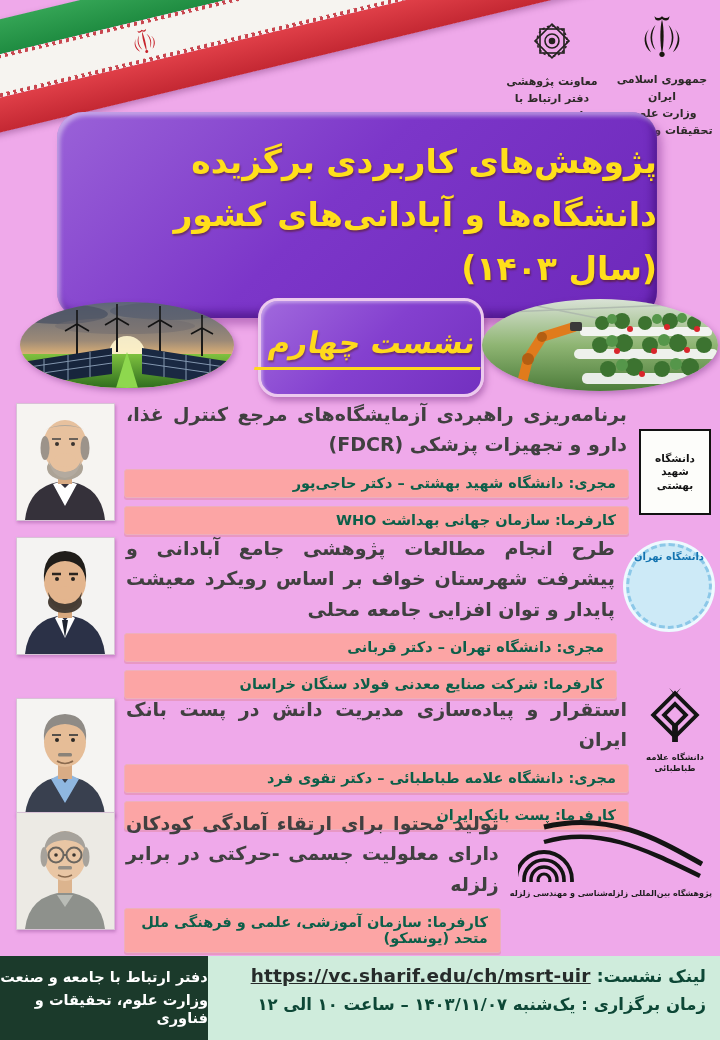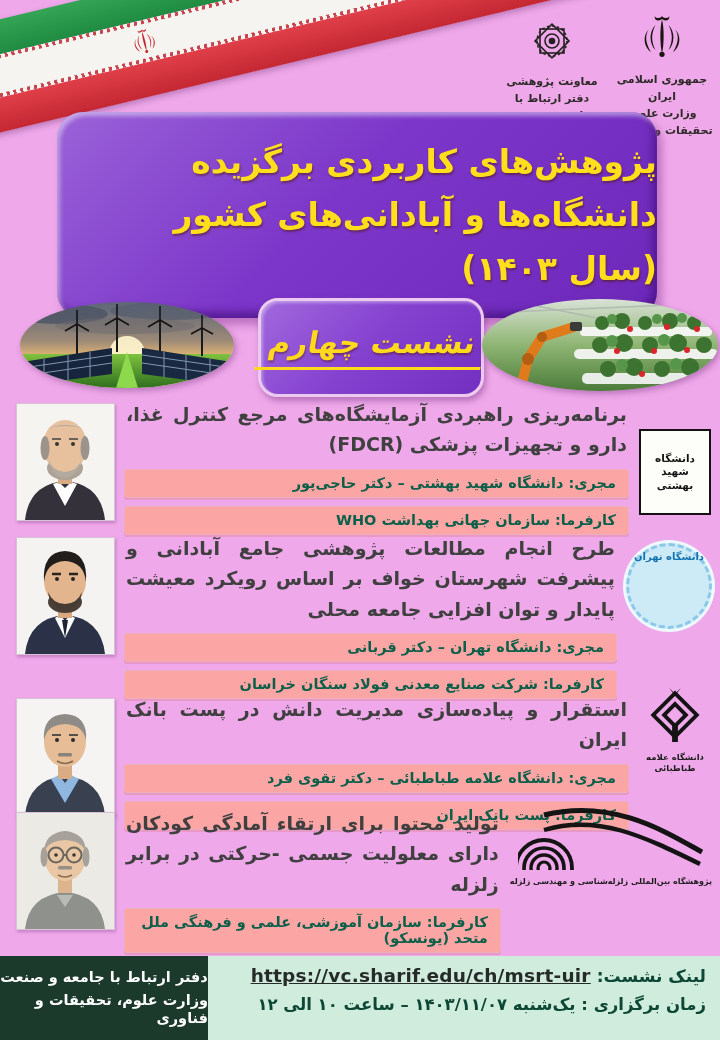--- a/index.html
+++ b/index.html
@@ -81,21 +81,21 @@
   .logo-sbu{width:62px;height:76px;margin:32px auto 0;background:#fdfdfa;border:2.5px solid #121212;
     display:flex;align-items:center;justify-content:center;padding:3px;}
   .logo-sbu .cap{font-size:10.5px;font-weight:bold;color:#121212;line-height:1.25;}
   .logo-ut{width:72px;height:72px;margin:12px auto 0;border-radius:50%;
     background:#cdeaf7;border:3px dashed #8cc8e8;box-shadow:0 0 0 3px #eef9ff;
     display:flex;justify-content:center;padding:4px;}
   .logo-ut .cap{font-size:10px;font-weight:bold;color:#1273b0;line-height:1.3;}
   .logo-atu{margin:-6px auto 0;}
   .atu-emblem{width:54px;height:58px;margin:0 auto;}
   .logo-atu .cap{font-size:8.5px;font-weight:bold;color:#1c1c1c;margin-top:4px;line-height:1.3;}
-  .logo-iiees{margin:0 auto;}
+  .logo-iiees{margin:12px auto;}
   .iiees-waves{width:185px;height:64px;margin:0 auto;}
   .logo-iiees .cap{font-size:8px;font-weight:bold;color:#1c1c1c;margin-top:3px;white-space:nowrap;}
   
   .footer{position:absolute;left:0;top:956px;width:720px;height:84px;display:flex;}
   .footer-right{flex:0 0 490px;background:#cfecdc;padding:9px 14px 0 8px;}
   .footer-left{flex:1 1 auto;background:#1b3a2b;color:#fff;display:flex;flex-direction:column;
     align-items:center;justify-content:center;gap:6px;}
   .footer-left .oline{font-size:14.5px;font-weight:bold;line-height:1.2;}
   .link-line{text-align:right;font-size:17px;font-weight:bold;color:#0d4736;margin-bottom:9px;white-space:nowrap;}
   .link-line a{color:#262b2a;font-size:18.5px;text-decoration:underline;letter-spacing:.2px;}

